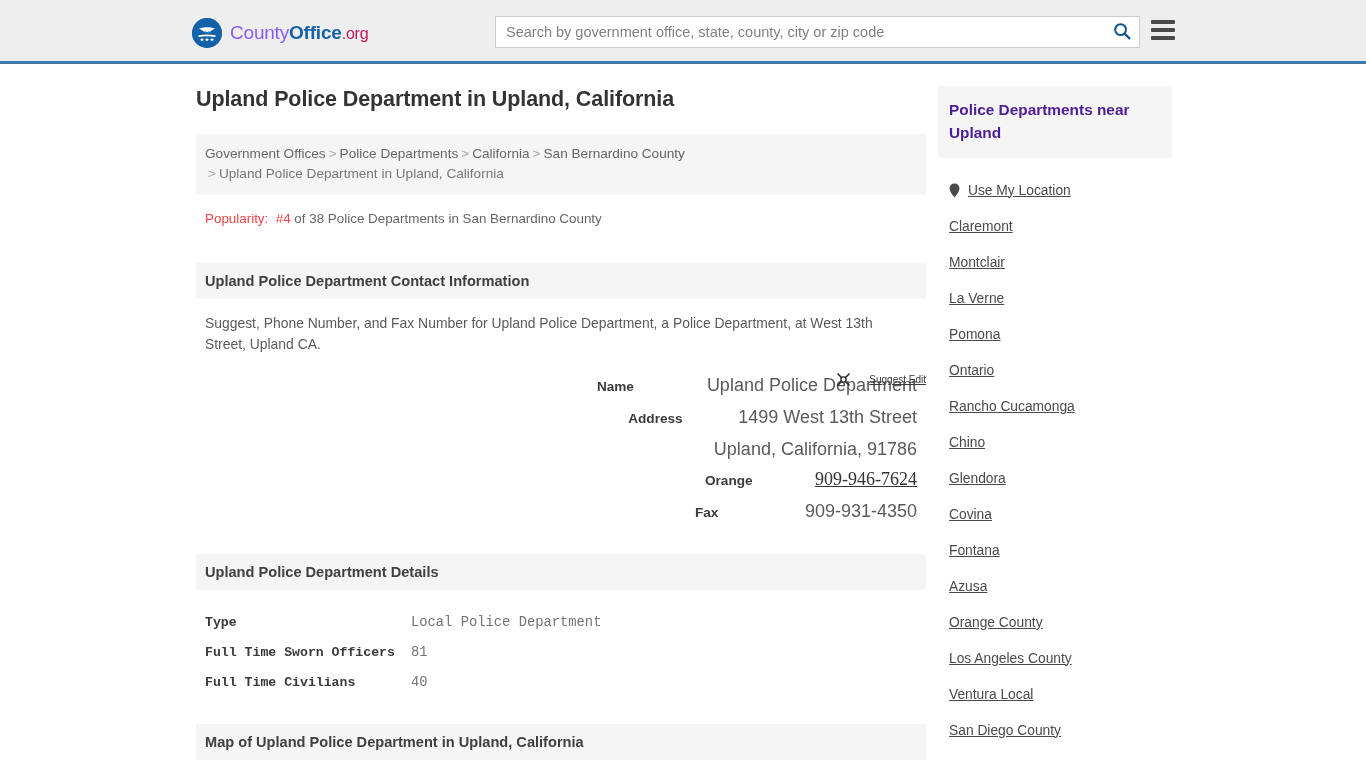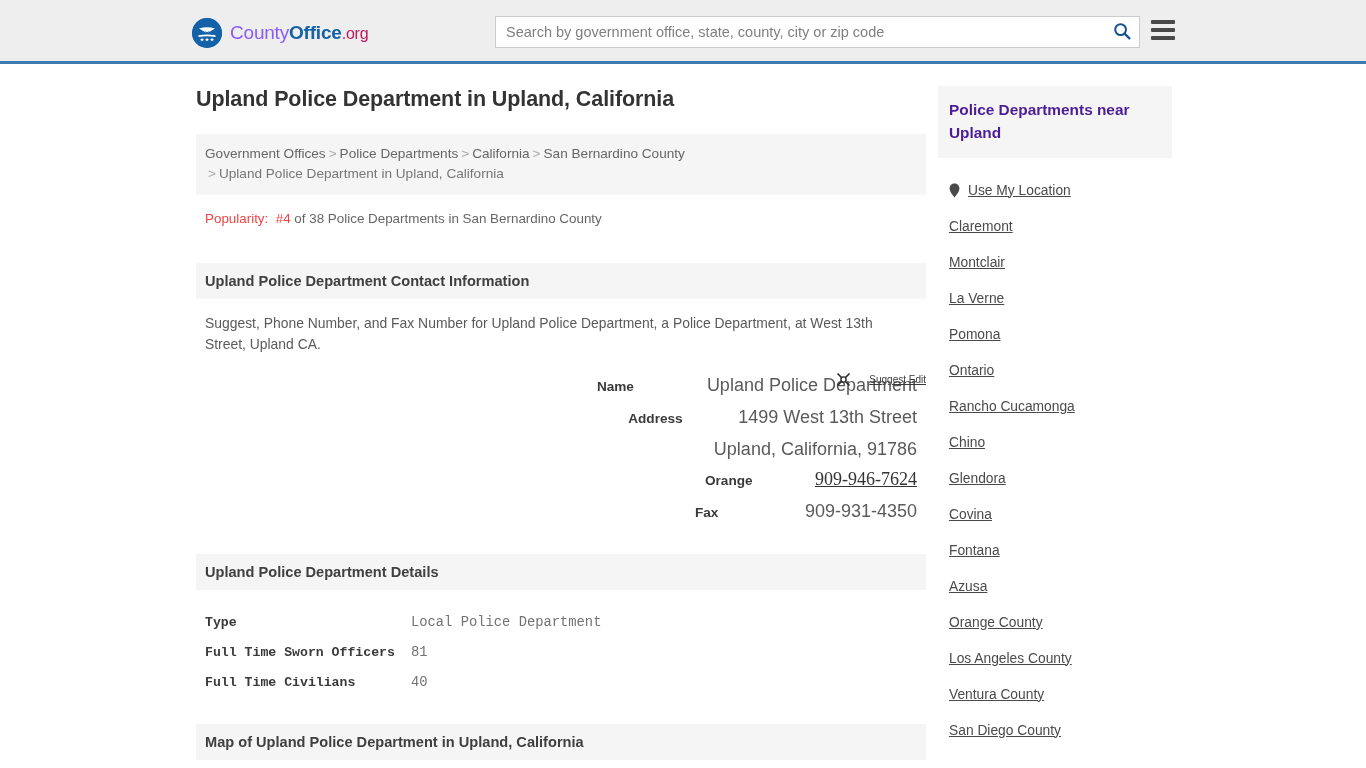--- a/index.html
+++ b/index.html
@@ -433,21 +433,21 @@
       <div class="side-item">
         <a href="#">Azusa</a>
         </div>
       <div class="side-item">
         <a href="#">Orange County</a>
         </div>
       <div class="side-item">
         <a href="#">Los Angeles County</a>
         </div>
       <div class="side-item">
-        <a href="#">Ventura County</a>
+        <a href="#">Ventura Local</a>
         </div>
       <div class="side-item">
         <a href="#">San Diego County</a>
         </div>
 
     </div>
   </div>
 
 </div>
 

